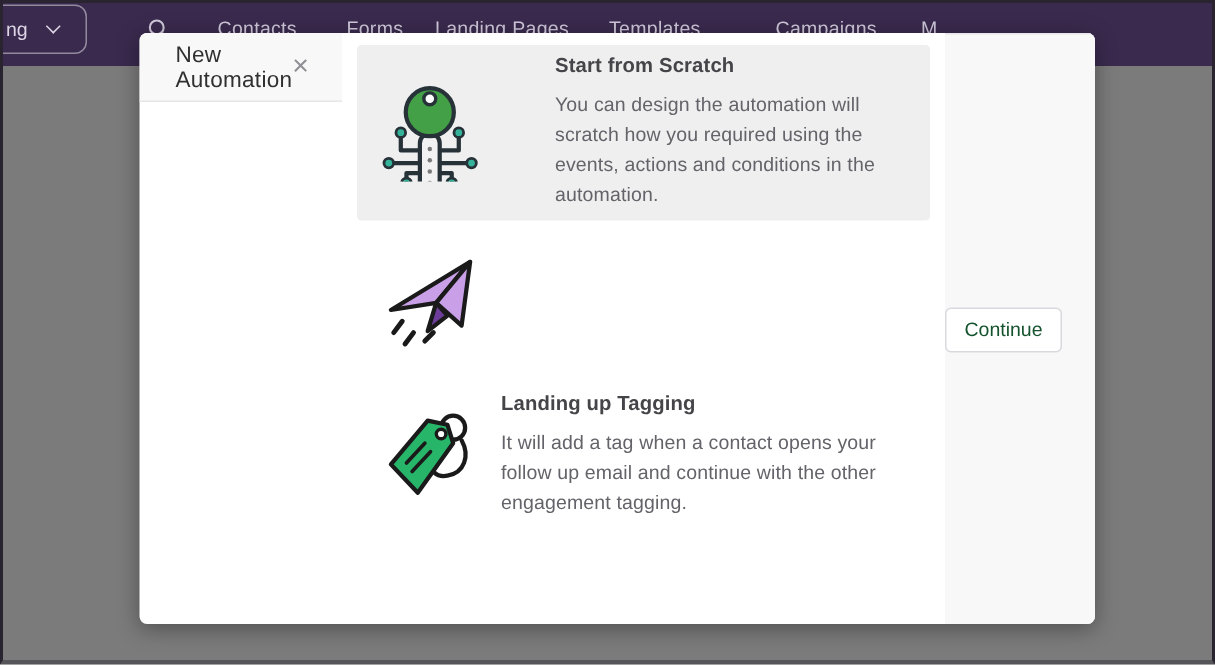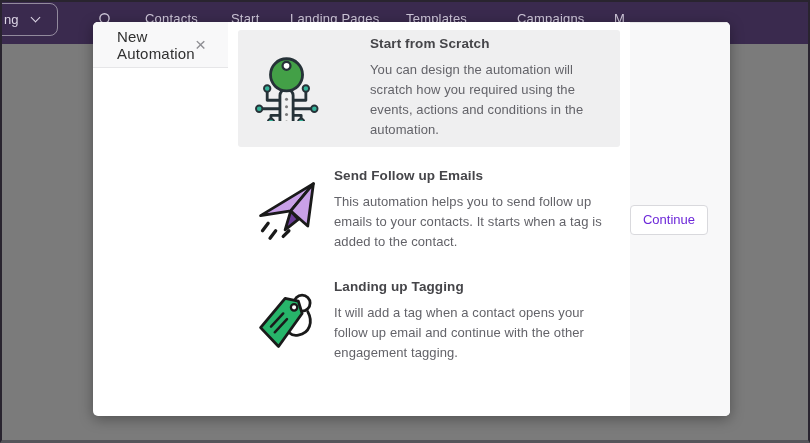--- a/index.html
+++ b/index.html
@@ -62,40 +62,40 @@
   .opt-icon { flex:0 0 78px; display:flex; justify-content:center; align-items:center; }
   .opt-text { max-width:505px; padding-left:8px; }
   .opt-title { font-size:13.5px; color:#454549; font-weight:600; margin-bottom:9px; letter-spacing:.1px; }
   .opt-desc { font-size:13px; color:#636369; line-height:1.55; letter-spacing:.1px; }
   .modal-footer {
     flex:0 0 58px; background:#f8f8f9; border-top:1px solid #e6e6e8;
     display:flex; align-items:center; justify-content:flex-end; padding-right:22px;
   }
   .btn-continue {
     background:#ffffff; border:1px solid #d9d9dd; border-radius:4px;
-    width:78px; height:30px; font-size:13px; color:#6d28d9;
+    width:78px; height:30px; font-size:13px; color:#14532d;
     font-family:"Liberation Sans",sans-serif; cursor:pointer;
   }
 </style>
 </head>
 <body>
 
 <div class="navbar">
   <div class="nav-dropdown">
     <span>ng</span>
     <span class="chevron-down"></span>
   </div>
   <span class="nav-search">
     <svg width="15" height="15" viewBox="0 0 15 15">
       <circle cx="6.5" cy="6.3" r="4.6" stroke="#cfc8da" fill="none" stroke-width="1.4"></circle>
       <line x1="10" y1="9.8" x2="13.4" y2="13.2" stroke="#cfc8da" stroke-width="1.4"></line>
     </svg>
   </span>
   <span class="nav-item" style="left:145px">Contacts</span>
-  <span class="nav-item" style="left:231px">Start</span>
+  <span class="nav-item" style="left:231px">Forms</span>
   <span class="nav-item" style="left:290px">Landing Pages</span>
   <span class="nav-item" style="left:406px">Templates</span>
   <span class="nav-item" style="left:517px">Campaigns</span>
   <span class="nav-item" style="left:614px">M</span>
 </div>
 
 <div class="modal">
 
   <div class="modal-header">
     <span class="modal-title">New Automation</span>
@@ -146,24 +146,20 @@
             <polygon points="63,7 39,36 57,52" fill="#c9a0e8"></polygon>
             <polygon points="39,36 33,56 47,45" fill="#6c3d99"></polygon>
           </g>
           <g stroke="#1a1a1a" stroke-width="3.5" stroke-linecap="round">
             <line x1="9" y1="57" x2="15" y2="49"></line>
             <line x1="17" y1="65" x2="23" y2="57"></line>
             <line x1="31" y1="63" x2="37" y2="57"></line>
           </g>
         </svg>
       </div>
-      <div class="opt-text">
-        <div class="opt-title">Send Follow up Emails</div>
-        <div class="opt-desc">This automation helps you to send follow up emails to your contacts. It starts when a tag is added to the contact.</div>
-      </div>
     </div>
 
     <div class="opt-row">
       <div class="opt-icon">
         <svg width="66" height="66" viewBox="0 0 70 70">
           <circle cx="51" cy="16" r="8.5" fill="none" stroke="#1a1a1a" stroke-width="3"></circle>
           <path d="M57,25 C63,36 59,48 47,50 C39,51.5 34,46 36,40" fill="none" stroke="#1a1a1a" stroke-width="3" stroke-linecap="round"></path>
           <polygon points="33,11 47,14 51,27 26,62 7,42" fill="#27b56a" stroke="#1a1a1a" stroke-width="3" stroke-linejoin="round"></polygon>
           <circle cx="42.5" cy="20.5" r="3.4" fill="#ffffff" stroke="#1a1a1a" stroke-width="2.4"></circle>
           <g stroke="#1a1a1a" stroke-width="2.6" stroke-linecap="round">

